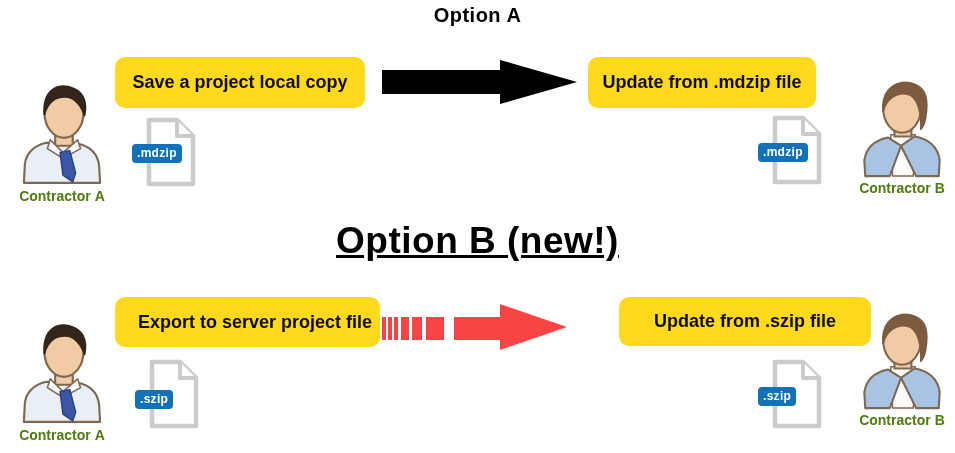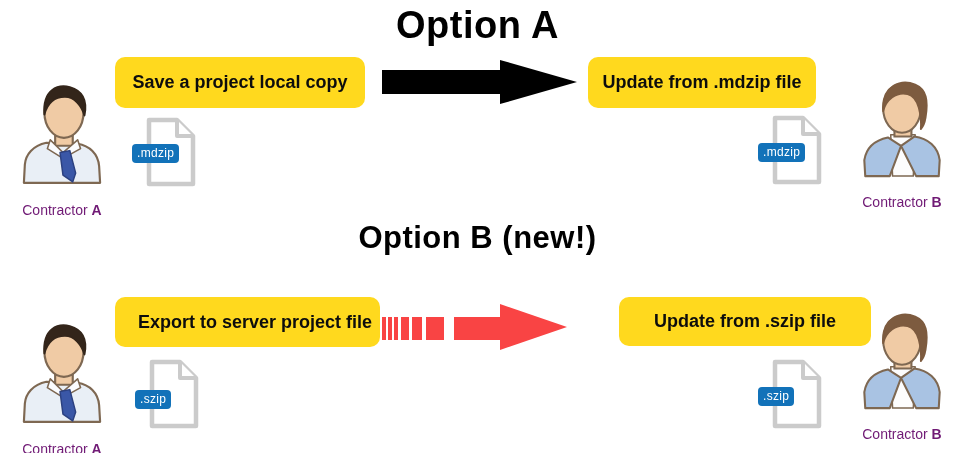--- a/index.html
+++ b/index.html
@@ -5,35 +5,35 @@
   html,body{margin:0;padding:0;}
   body{
     width:955px;height:453px;position:relative;background:#ffffff;
     font-family:"Liberation Sans", sans-serif;overflow:hidden;
   }
   .canvas{position:absolute;left:0;top:0;width:955px;height:453px;}
   .title{
     position:absolute;left:0;width:100%;text-align:center;
     font-weight:bold;color:#000;letter-spacing:0.5px;
   }
-  #title-a{top:4px;font-size:38px;}
-  #title-b{top:220px;font-size:31px;}
+  #title-a{top:4px;font-size:20px;}
+  #title-b{top:220px;font-size:37px;text-decoration:underline;}
   .ybox{
     position:absolute;background:var(--highlight-yellow,#FFD91E);
     border-radius:10px;display:flex;align-items:center;justify-content:center;
     font-weight:bold;font-size:18px;color:#0d0d0d;white-space:nowrap;
   }
   .actor{position:absolute;display:flex;flex-direction:column;align-items:center;}
-  .actor .name{font-size:14px;color:#701a75;margin-top:16px;white-space:nowrap;}
+  .actor .name{font-size:14px;color:#4d7c0f;margin-top:2px;white-space:nowrap;font-weight:bold;}
   .actor .name b{margin-left:4px;}
   .fileicon{position:absolute;width:66px;height:74px;}
   .fileicon svg.doc{position:absolute;left:14px;top:0;}
   .badge{
     position:absolute;left:2px;top:29px;background:var(--badge-blue,#1272B9);
-    color:#fff;font-weight:normal;font-size:12px;padding:2px 5px 3px;
+    color:#fff;font-weight:bold;font-size:12px;padding:2px 5px 3px;
     border-radius:4px;letter-spacing:0.3px;white-space:nowrap;
   }
   .arrow{position:absolute;}
   .blackfill{fill:var(--arrow-black,#000000);}
   .redfill rect,.redfill polygon{fill:var(--arrow-red,#F94444);}
   .docpath{fill:#ffffff;stroke:var(--doc-outline-gray,#CBCBCB);stroke-width:4.5;stroke-linejoin:round;}
   .docfold{fill:#ffffff;stroke:var(--doc-outline-gray,#CBCBCB);stroke-width:4;stroke-linejoin:round;}
   .p-shirt{fill:var(--shirt-light,#E9EFF6);stroke:var(--outline-brown,#7E6852);stroke-width:2.2;stroke-linejoin:round;}
   .p-skin{fill:var(--skin,#F0CBA5);}
   .p-out{stroke:var(--outline-brown,#7E6852);stroke-width:2.2;}

